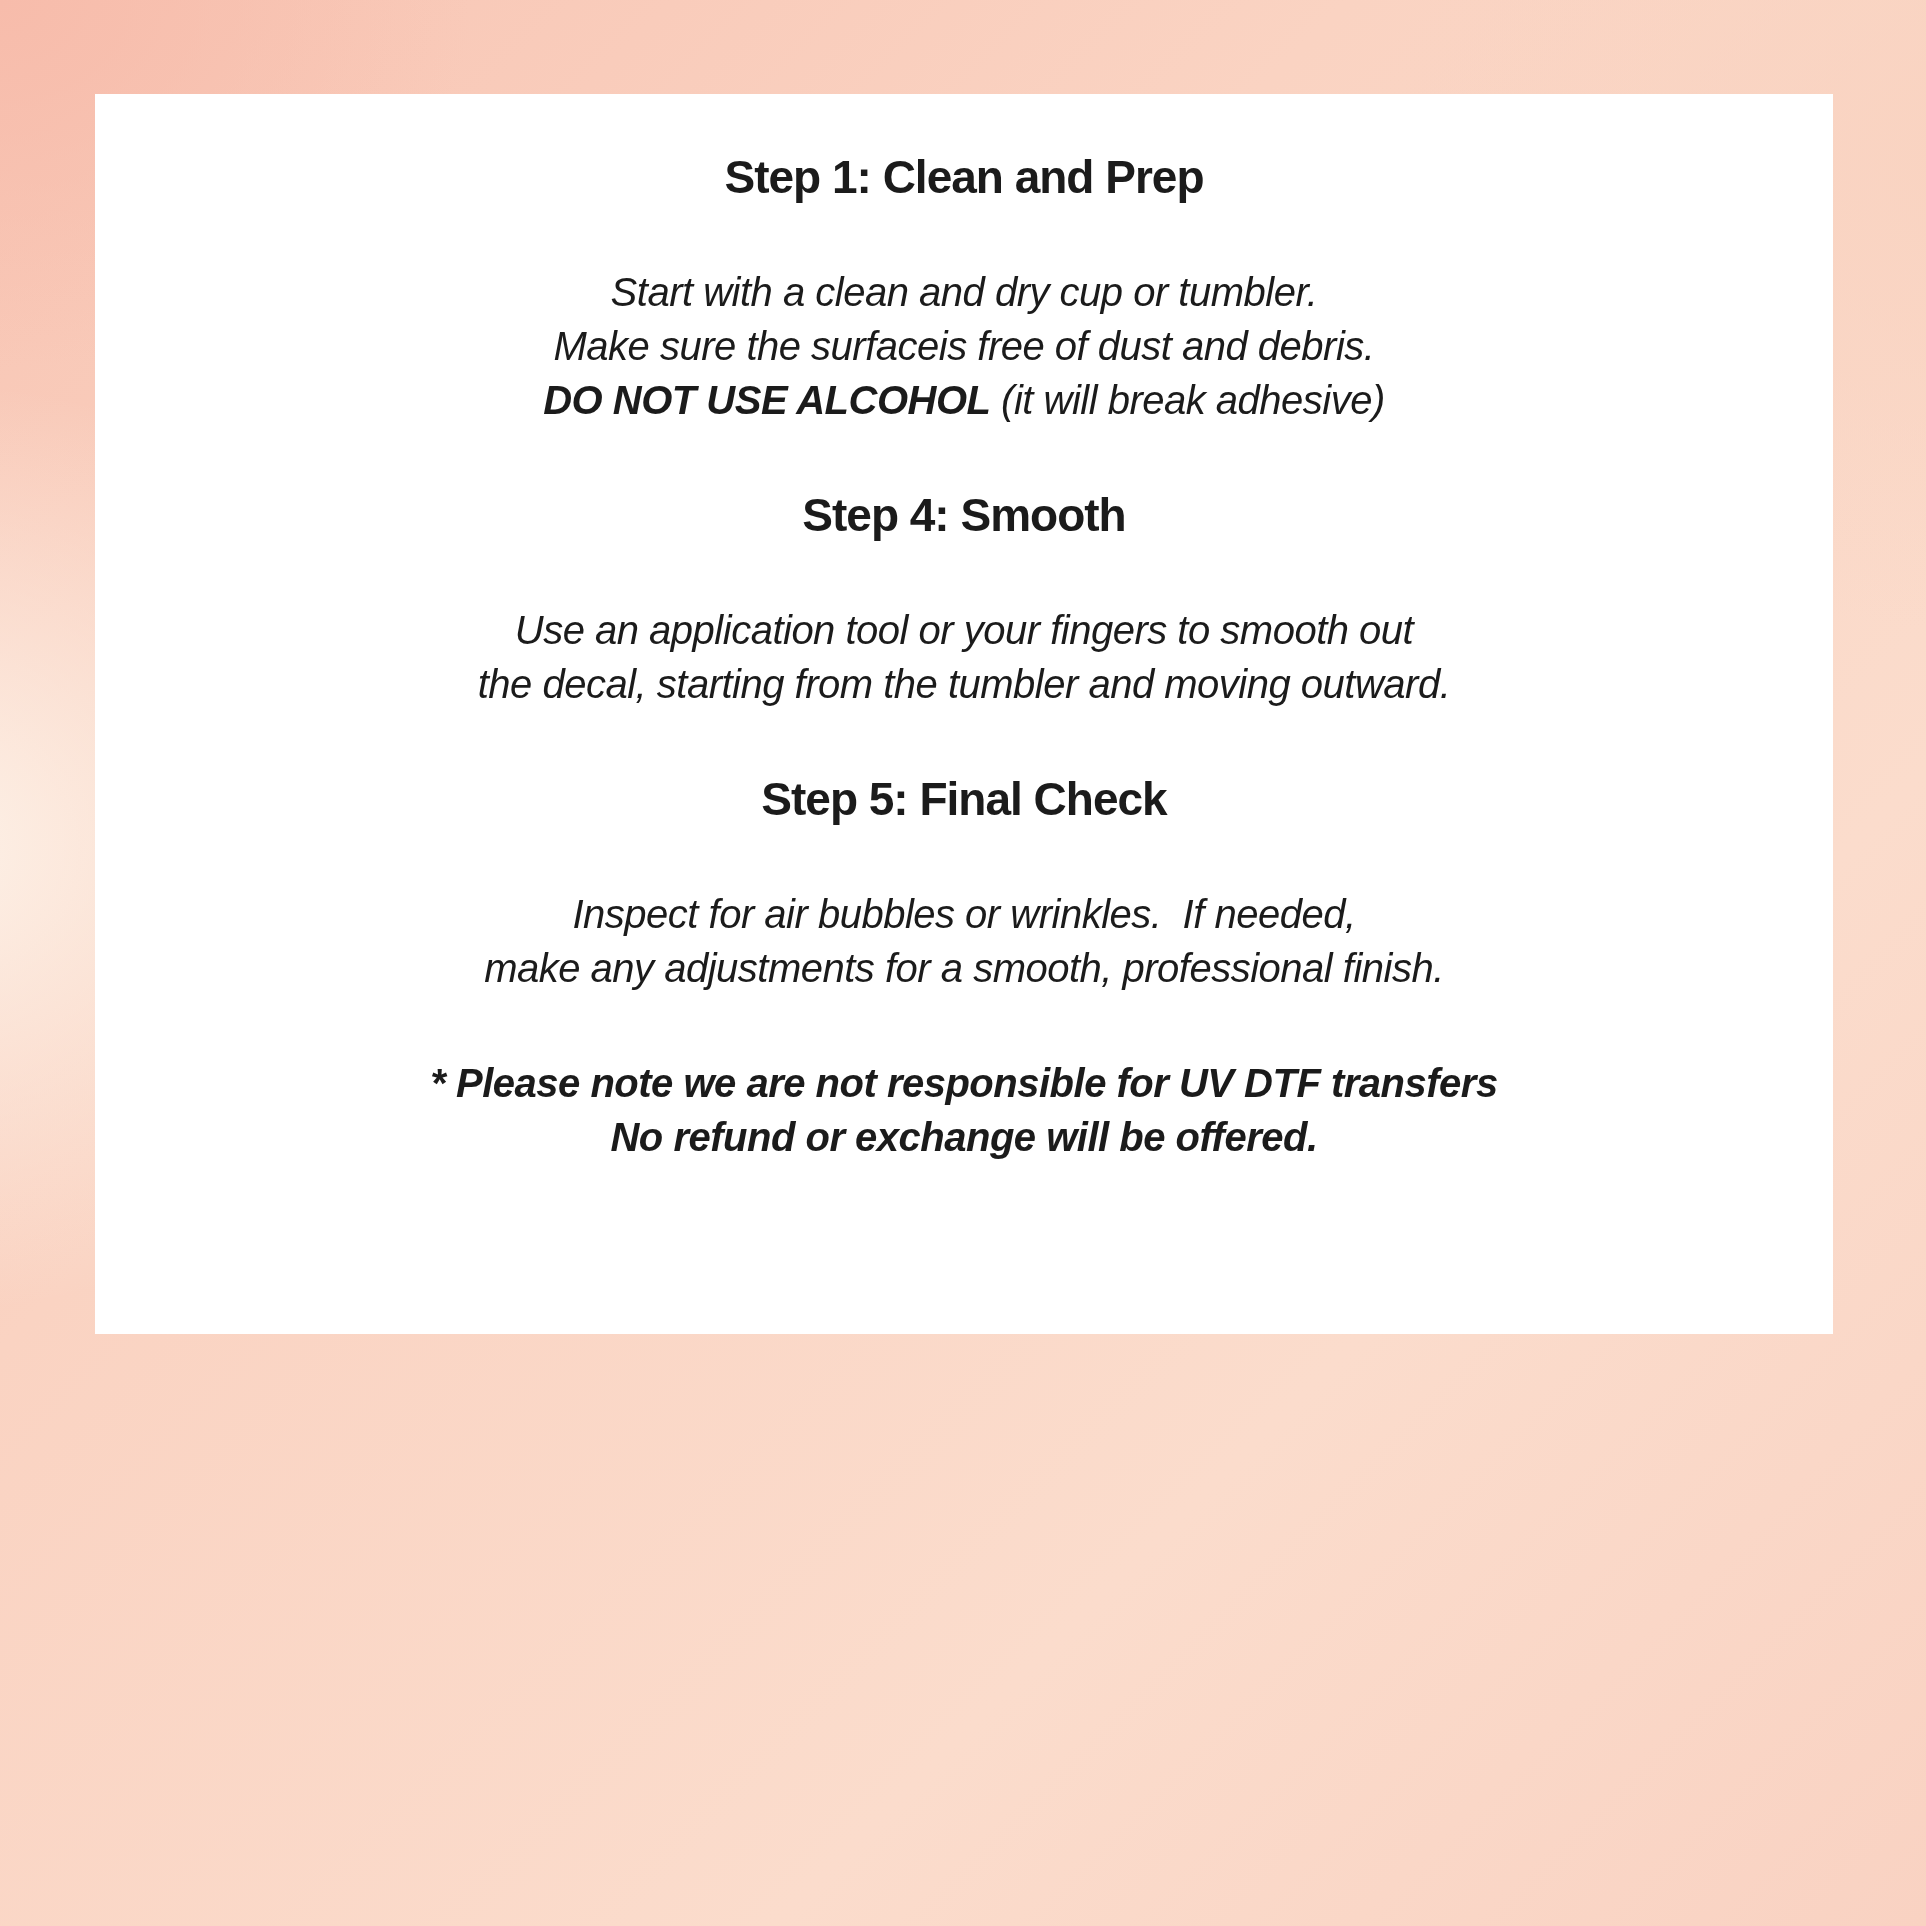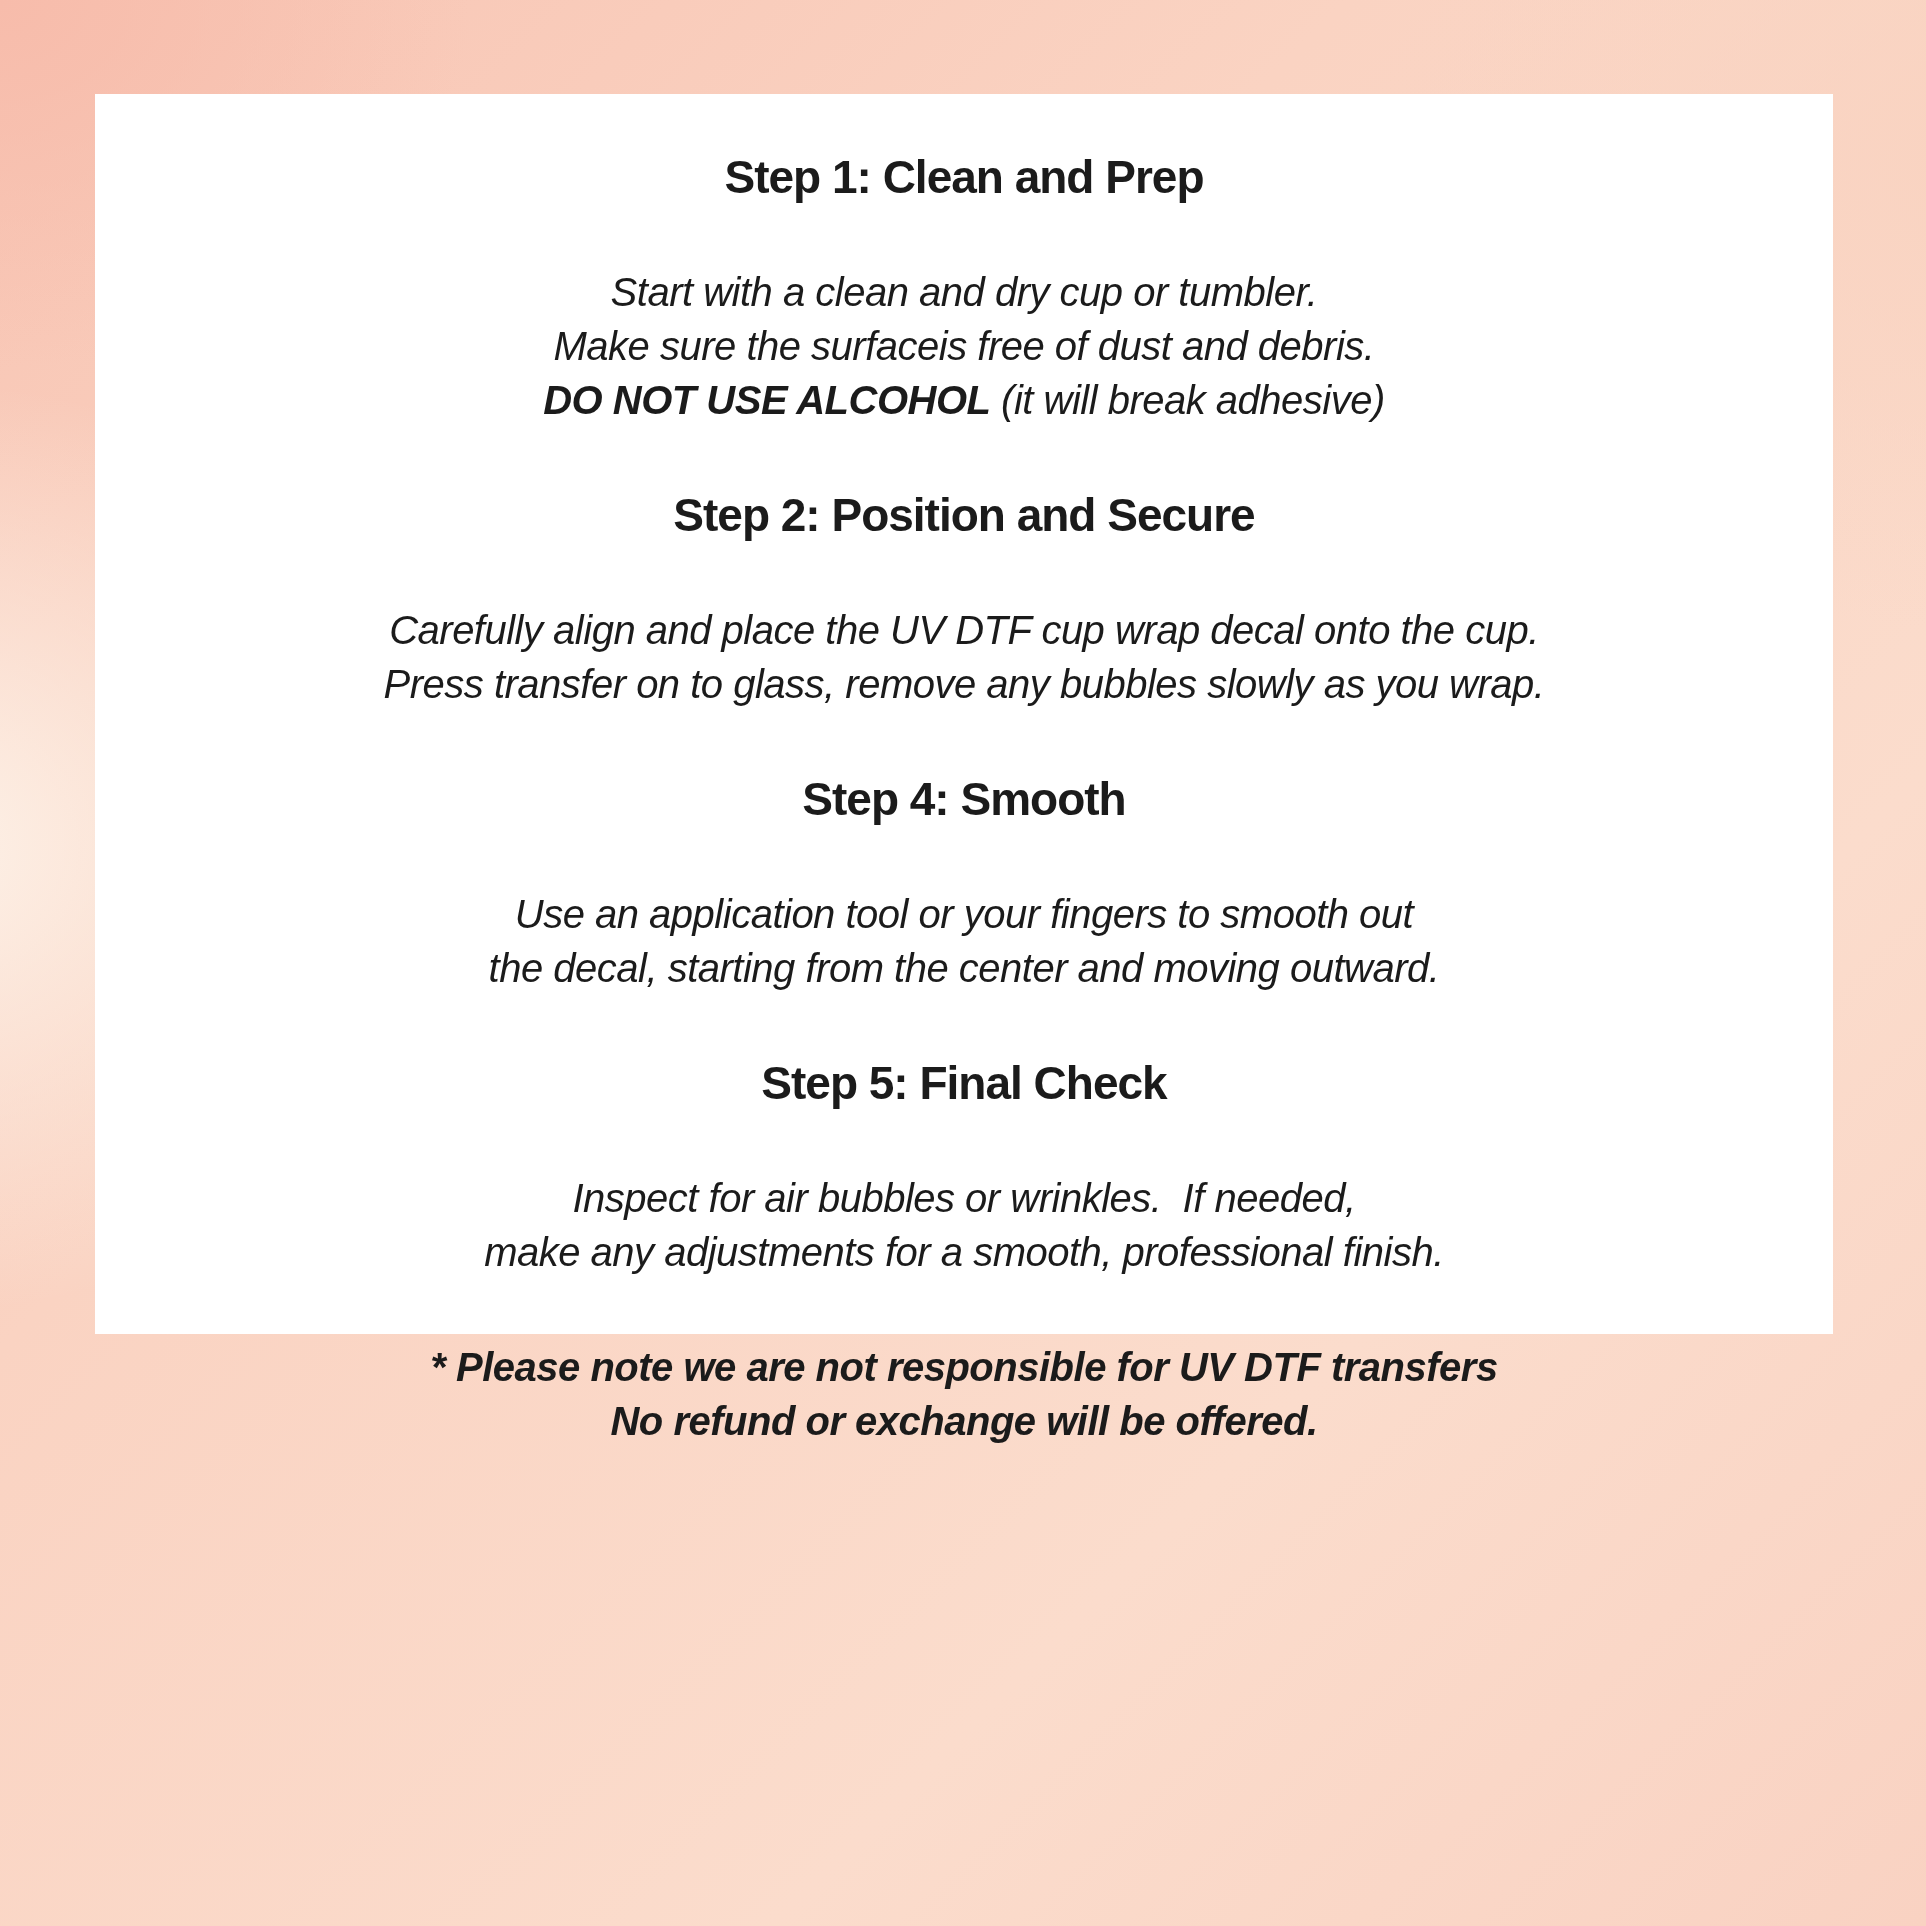--- a/index.html
+++ b/index.html
@@ -69,28 +69,23 @@
 <div class="frame">
   <div class="card">
     <div class="content" id="content">
         <div class="step">
           <div class="step-heading">Step 1: Clean and Prep</div>
           <div class="step-line"><span class="seg">Start with a clean and dry cup or tumbler.</span></div>
           <div class="step-line"><span class="seg">Make sure the surfaceis free of dust and debris.</span></div>
           <div class="step-line"><span class="seg-bold">DO NOT USE ALCOHOL</span><span class="seg"> (it will break adhesive)</span></div>
         </div>
         <div class="step">
-          <div class="step-heading">Step 2: Position and Secure</div>
-          <div class="step-line"><span class="seg">Carefully align and place the UV DTF cup wrap decal onto the cup.</span></div>
-          <div class="step-line"><span class="seg">Press transfer on to glass, remove any bubbles slowly as you wrap.</span></div>
-        </div>
-        <div class="step">
           <div class="step-heading">Step 4: Smooth</div>
           <div class="step-line"><span class="seg">Use an application tool or your fingers to smooth out</span></div>
-          <div class="step-line"><span class="seg">the decal, starting from the center and moving outward.</span></div>
+          <div class="step-line"><span class="seg">the decal, starting from the tumbler and moving outward.</span></div>
         </div>
         <div class="step">
           <div class="step-heading">Step 5: Final Check</div>
           <div class="step-line"><span class="seg">Inspect for air bubbles or wrinkles.  If needed,</span></div>
           <div class="step-line"><span class="seg">make any adjustments for a smooth, professional finish.</span></div>
         </div>
         <div class="step disclaimer">
           <div class="step-line"><span class="seg-bold">* Please note we are not responsible for UV DTF transfers</span></div>
           <div class="step-line"><span class="seg-bold">No refund or exchange will be offered.</span></div>
         </div>

